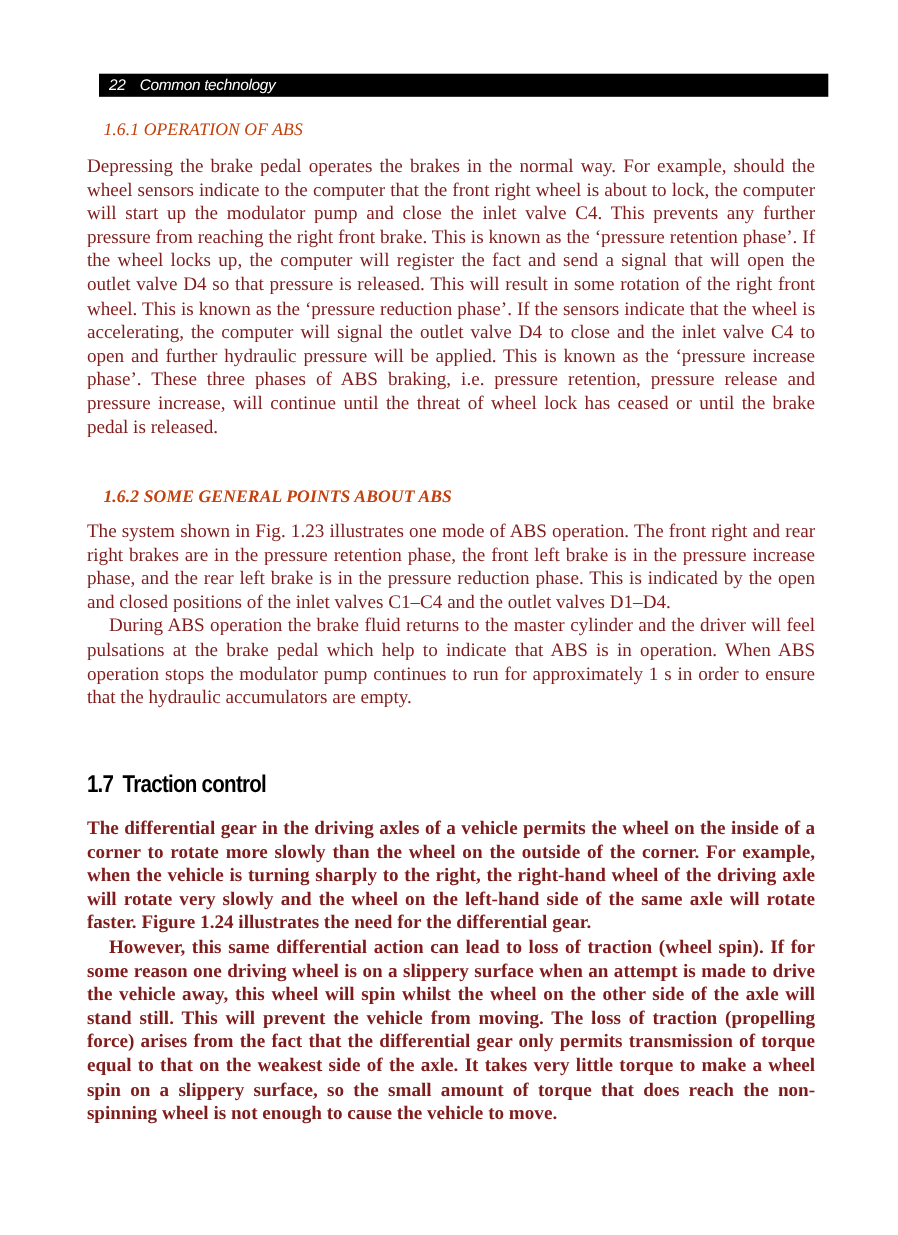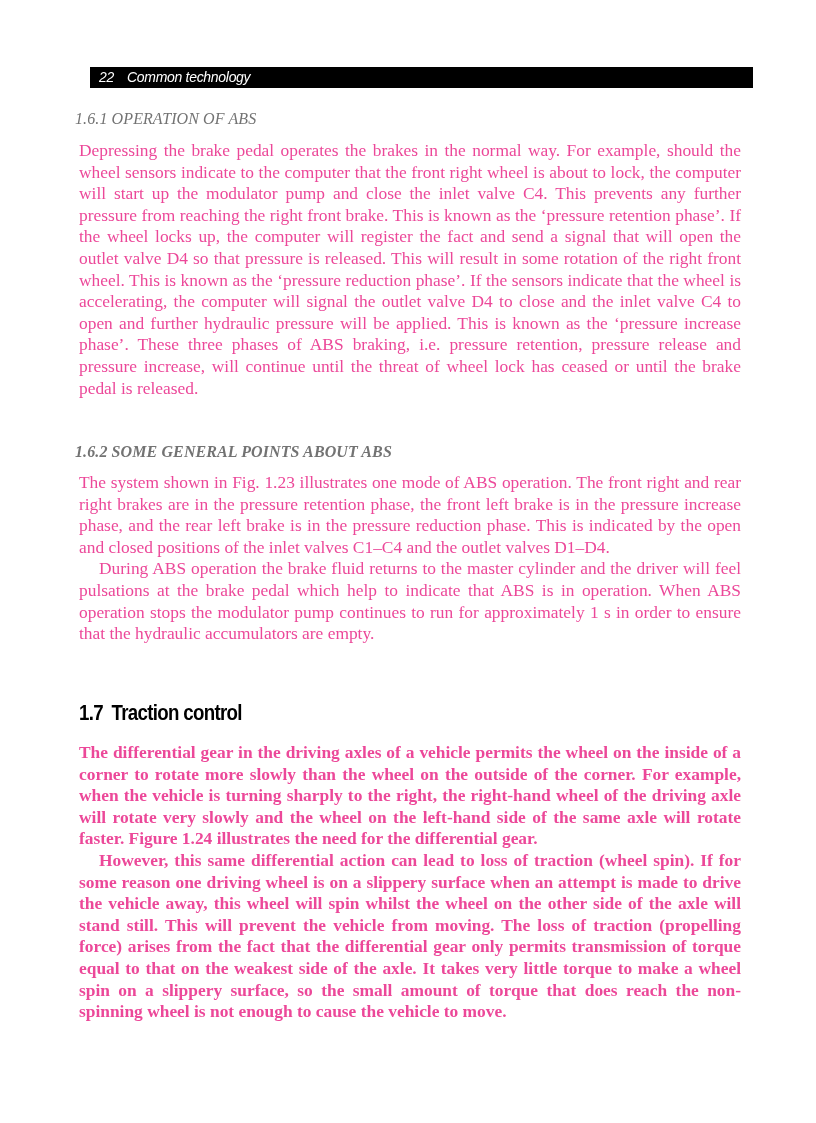--- a/index.html
+++ b/index.html
@@ -7,28 +7,28 @@
   .running-head {
     position: absolute; left: 90px; top: 67px; width: 663px; height: 21px;
     background: #000; color: #fff;
     font-family: "Liberation Sans", sans-serif; font-style: italic;
     font-size: 14px; line-height: 21px; letter-spacing: -0.3px;
     transform-origin: left center;
   }
   .running-head .pg { display: inline-block; margin-left: 9px; width: 28px; }
   .running-head .title { display: inline-block; }
   .sec-head {
-    position: absolute; left: 75px;
+    position: absolute; left: 94px;
     font-family: "Liberation Serif", serif; font-style: italic;
-    font-size: 16px; color: #737373; letter-spacing: 0.1px;
+    font-size: 16px; color: #c2410c; letter-spacing: 0.1px;
   }
   .body-text {
     position: absolute; left: 79px; width: 662px;
     font-family: "Liberation Serif", serif; font-size: 17.4px;
-    line-height: 21.6px; color: #ec4899; text-align: justify;
+    line-height: 21.6px; color: #7f1d1d; text-align: justify;
     margin: 0;
   }
   .body-text p { margin: 0; }
   .body-text p.indent { text-indent: 20px; }
   .chap-head {
     position: absolute; left: 79px; top: 700px;
     font-family: "Liberation Sans", sans-serif; font-weight: bold;
     font-size: 22px; color: #000; letter-spacing: -0.8px;
     transform: scaleX(0.85); transform-origin: left top;
   }

